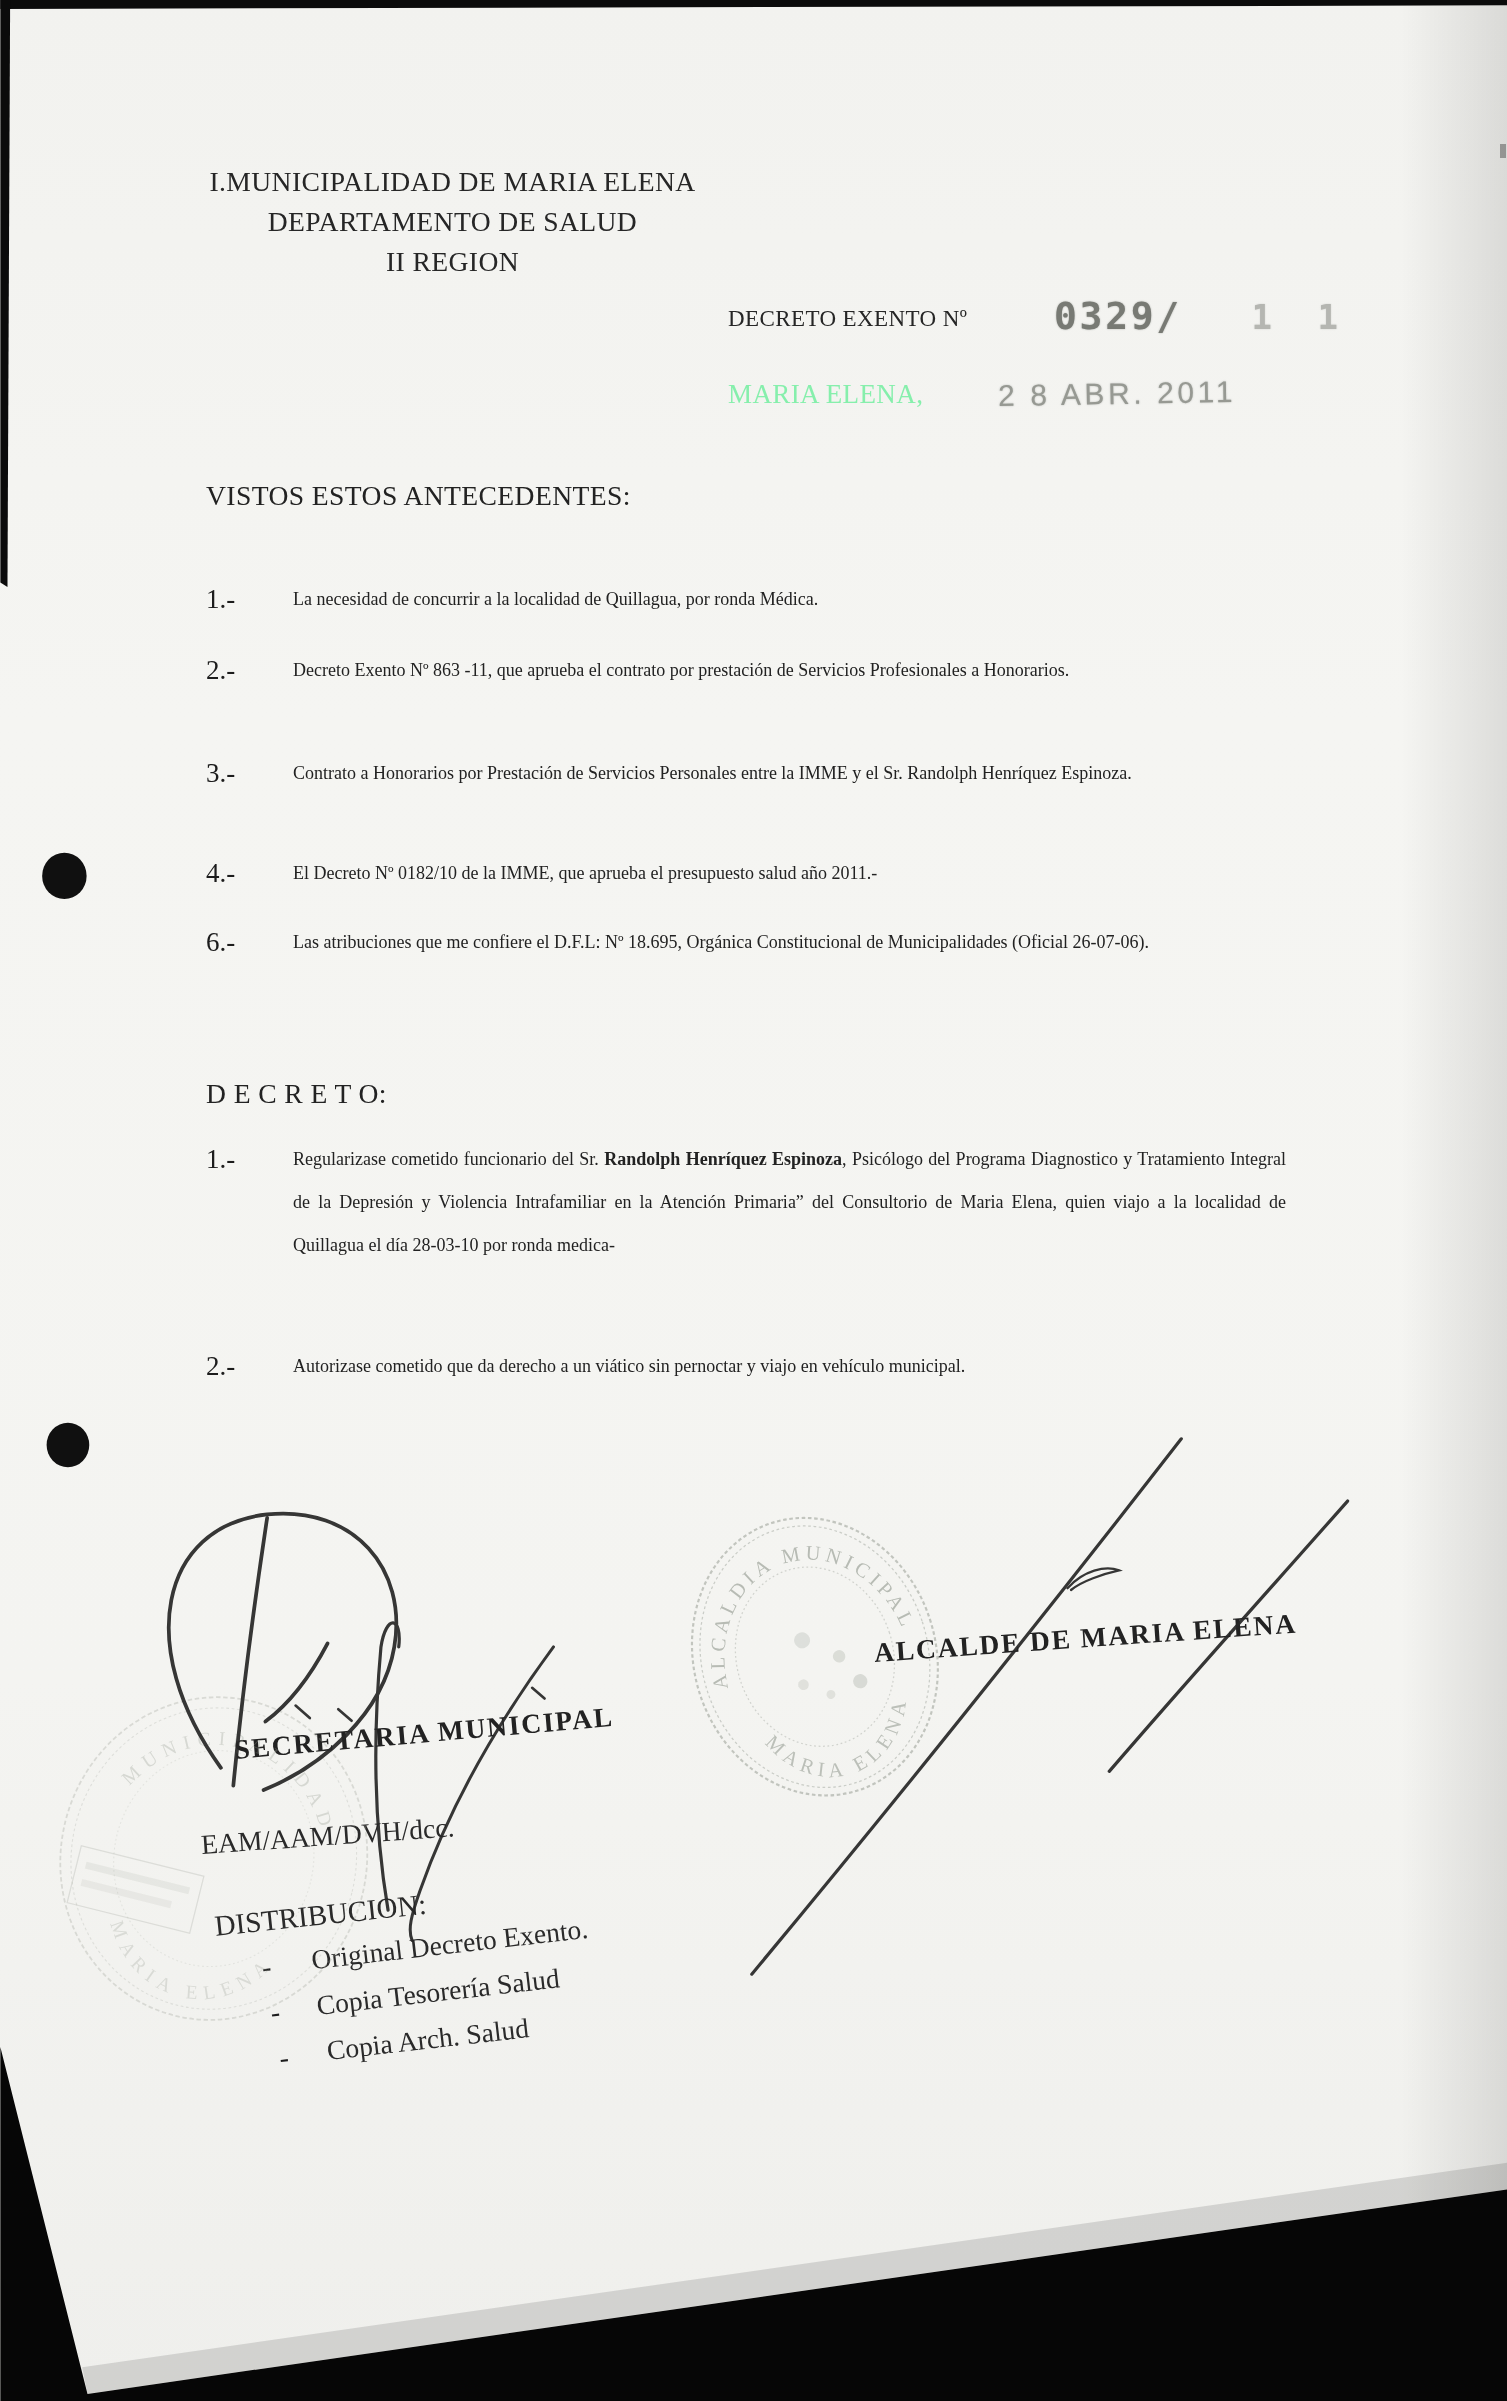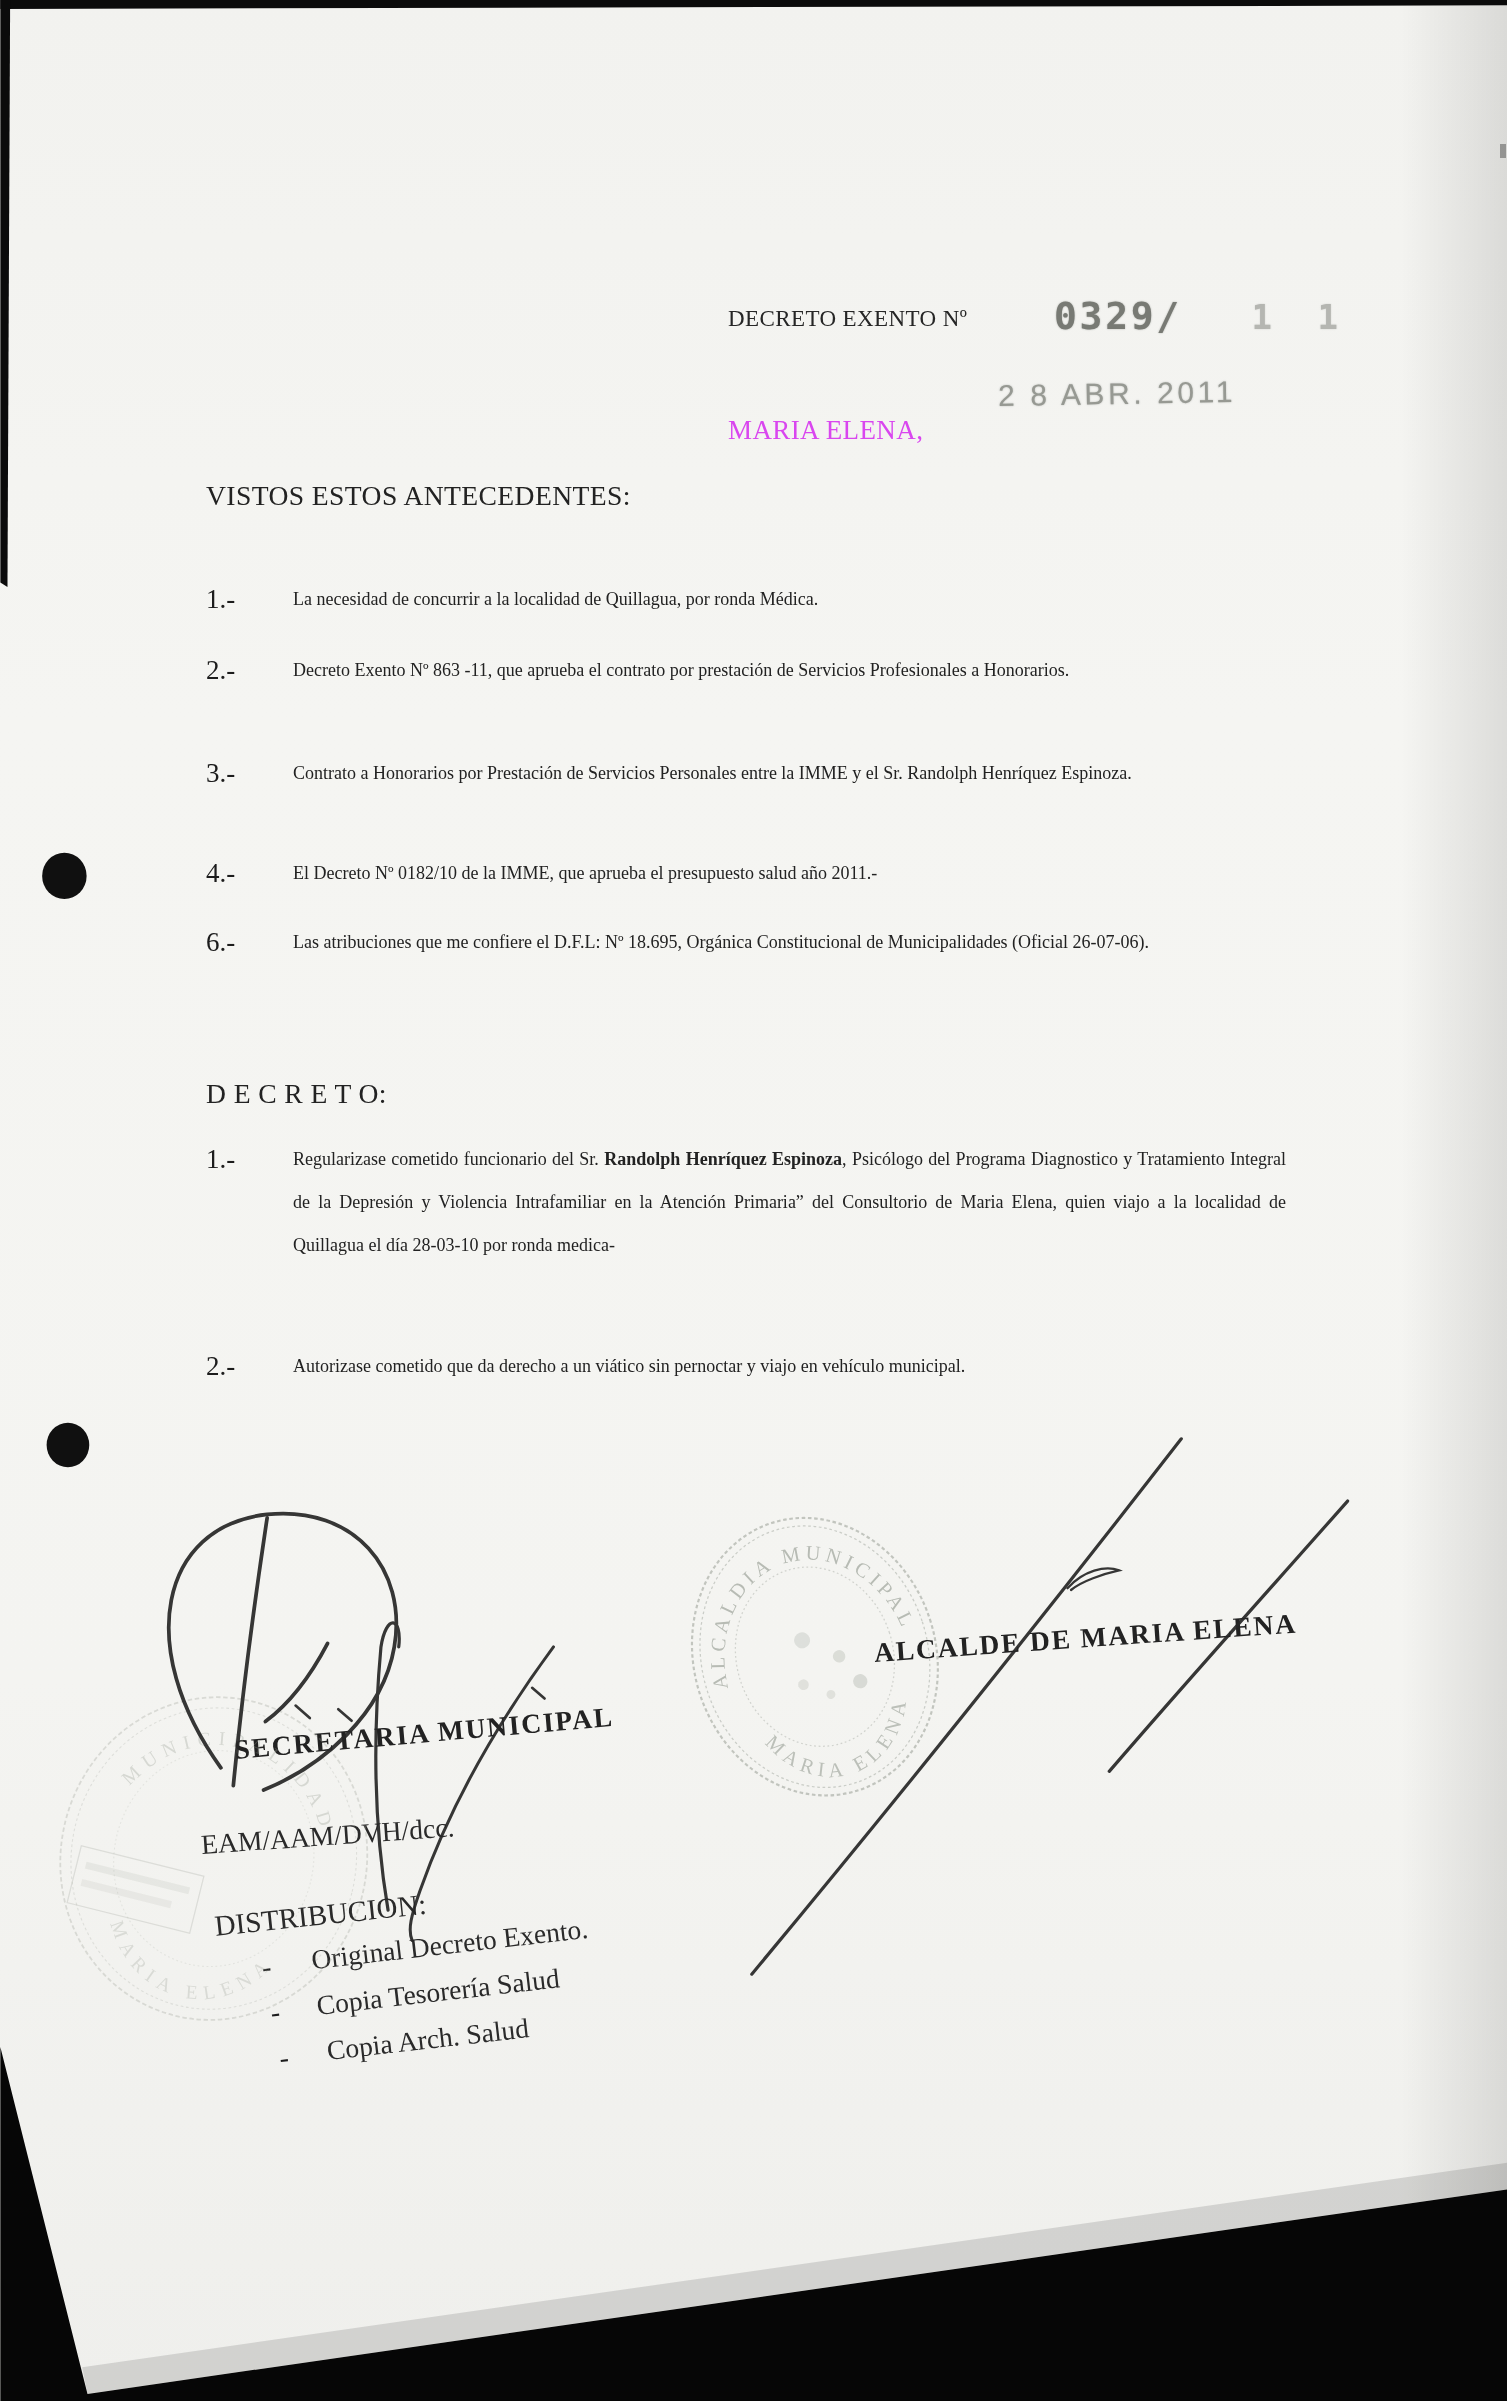--- a/index.html
+++ b/index.html
@@ -6,21 +6,21 @@
   .scan{position:relative;width:1508px;height:2401px;background:#0a0a0a;overflow:hidden;
         font-family:"Liberation Serif", serif;color:#1c1c1c;}
   .paper{position:absolute;left:0;top:0;width:1508px;height:2401px;
          background:linear-gradient(180deg,#f2f2ef 0%,#f5f5f2 30%,#f4f4f1 70%,#efefec 100%);}
   .edge-shadow-right{position:absolute;top:0;right:0;width:107px;height:2241px;
          background:linear-gradient(to right, rgba(0,0,0,0) 0%, rgba(0,0,0,0.10) 100%);pointer-events:none;}
   .abs{position:absolute;}
   .header-block{left:189px;top:162px;width:527px;text-align:center;
                 font-size:27.6px;line-height:40px;letter-spacing:0.4px;color:#262626;}
   .decree-row{left:728px;top:306px;font-size:23px;color:#262626;letter-spacing:0.4px;}
-  .place-row{left:728px;top:379px;font-size:27px;color:#d946ef;letter-spacing:0.4px;margin-top:36px;}
+  .place-row{left:728px;top:379px;font-size:27px;color:#86efac;letter-spacing:0.4px;}
   .stamp-number{position:absolute;left:1054px;top:294px;font-family:"DejaVu Sans Mono", monospace;
                 font-weight:bold;font-size:38px;letter-spacing:2.7px;color:#63655f;opacity:.85;
                 text-shadow:0 0 1.8px rgba(99,101,95,.6);}
   .stamp-number .faint{opacity:.5;letter-spacing:12.5px;font-size:34px;margin-left:44px;}
   .stamp-date{position:absolute;left:998px;top:377px;font-family:"Liberation Sans", sans-serif;
               font-size:30px;letter-spacing:3.6px;color:#8d9089;opacity:.9;
               text-shadow:0 0 1.8px rgba(141,144,137,.7);transform:rotate(-1deg);}
   .sec-heading{font-size:27.6px;font-weight:normal;color:#222;letter-spacing:0.4px;}
   .list-item{left:206px;width:1081px;}
   .list-item .num{position:absolute;left:0;top:0;font-size:27px;line-height:43px;}
@@ -36,20 +36,25 @@
   .edge-tick{position:absolute;left:1500px;top:144px;width:6.2px;height:14.2px;background:#6f6f6d;opacity:.65;}
 </style>
 </head>
 <body>
 
 <div class="scan">
   <div class="paper"></div>
   <div class="edge-shadow-right"></div>
   <div class="edge-tick"></div>
 
+  <div class="abs header-block">
+    <div>I.MUNICIPALIDAD DE MARIA ELENA</div>
+    <div>DEPARTAMENTO DE SALUD</div>
+    <div>II REGION</div>
+  </div>
 
   <div class="abs decree-row">DECRETO EXENTO Nº</div>
   <div class="stamp-number">
     <span>0329/</span>
     <span class="faint">1 1</span>
   </div>
 
   <div class="abs place-row">MARIA ELENA,</div>
   <div class="stamp-date">2 8 ABR. 2011</div>
 

